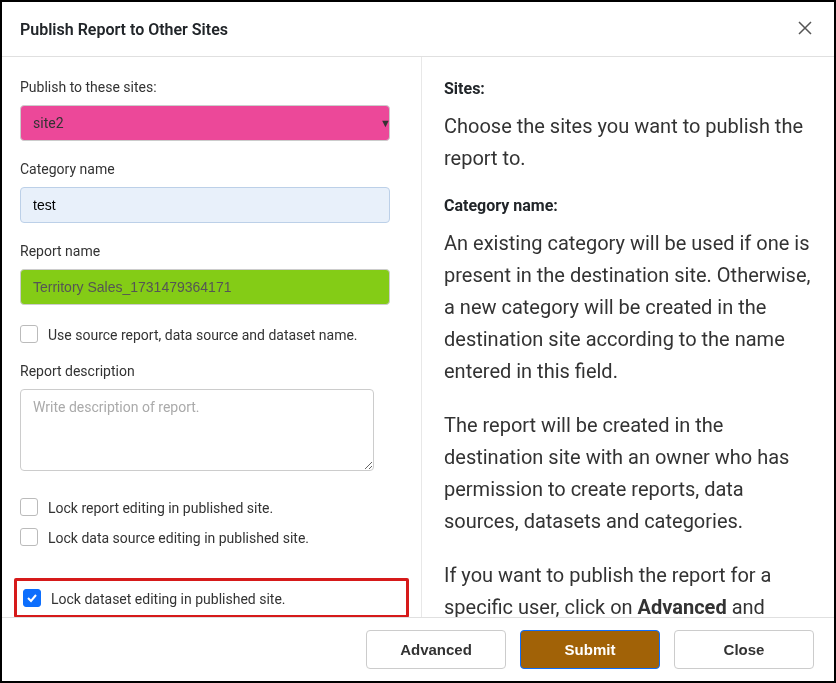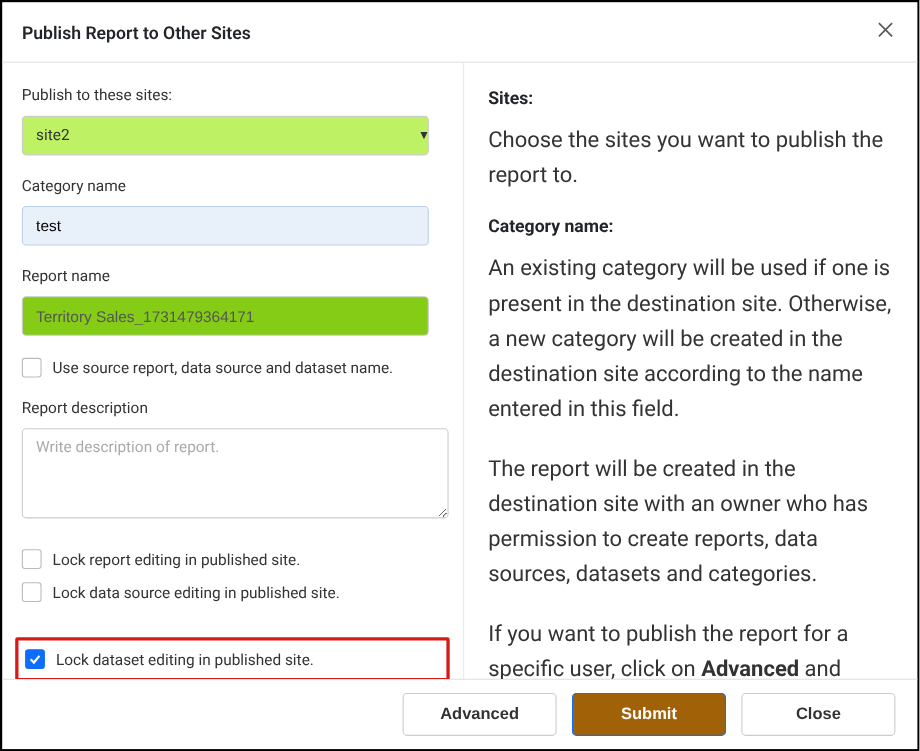--- a/index.html
+++ b/index.html
@@ -7,26 +7,26 @@
     .dialog { width: 836px; height: 683px; border: 2px solid #000; display: flex; flex-direction: column; }
     .header { display: flex; justify-content: space-between; align-items: center; padding: 14px 18px; border-bottom: 1px solid #e0e0e0; }
     .header-title { font-size: 16px; font-weight: 600; color: #212529; }
     .close-x { font-size: 18px; color: #555; cursor: pointer; padding: 4px; line-height: 1; }
     .body { flex: 1; display: flex; overflow: hidden; }
     .left-pane { width: 420px; padding: 22px 18px; border-right: 1px solid #e8e8e8; overflow-y: auto; }
     .right-pane { flex: 1; padding: 22px 22px; overflow-y: auto; }
     .field-label { display: block; font-size: 14px; color: #333; margin-bottom: 10px; }
     .field-group { margin-bottom: 20px; }
     .select-wrap { position: relative; }
-    .select-input { width: 370px; padding: 9px 12px; border: 1px solid #ccc; border-radius: 4px; font-size: 14px; background: #bef264; cursor: pointer; }
+    .select-input { width: 370px; padding: 9px 12px; border: 1px solid #ccc; border-radius: 4px; font-size: 14px; background: #ec4899; cursor: pointer; }
     .select-caret { position: absolute; right: 12px; top: 50%; transform: translateY(-50%); pointer-events: none; font-size: 11px; color: #333; }
     .text-input { width: 370px; padding: 9px 12px; border: 1px solid #ccc; border-radius: 4px; font-size: 14px; }
     .text-input.highlighted { background: #e8f0fa; border-color: #bcd0e8; }
     .text-input.readonly { background: #84cc16; color: #555; border-color: #ccc; }
-    .textarea-input { width: 388px; height: 82px; padding: 9px 12px; border: 1px solid #ccc; border-radius: 4px; font-size: 14px; font-family: inherit; resize: both; }
+    .textarea-input { width: 354px; height: 82px; padding: 9px 12px; border: 1px solid #ccc; border-radius: 4px; font-size: 14px; font-family: inherit; resize: both; }
     .textarea-input::placeholder { color: #aaa; }
     .checkbox-row { display: flex; align-items: flex-end; gap: 10px; margin-bottom: 12px; }
     .checkbox-box { width: 18px; height: 18px; border: 1.5px solid #bbb; border-radius: 3px; display: inline-flex; align-items: center; justify-content: center; cursor: pointer; flex-shrink: 0; }
     .checkbox-box.checked { background: #0d6efd; border-color: #0d6efd; }
     .checkbox-box.checked svg { display: block; }
     .checkbox-box svg { display: none; width: 12px; height: 12px; }
     .checkbox-label { font-size: 14px; color: #333; cursor: pointer; }
     .highlight-box { border: 3px solid #d61a1a; border-radius: 2px; padding: 8px 6px 4px 6px; margin-left: -6px; width: 395px; margin-top: 32px; }
     .checkbox-section { margin-top: 24px; }
     .help-title { font-size: 16px; font-weight: 700; color: #212529; margin-bottom: 12px; }

